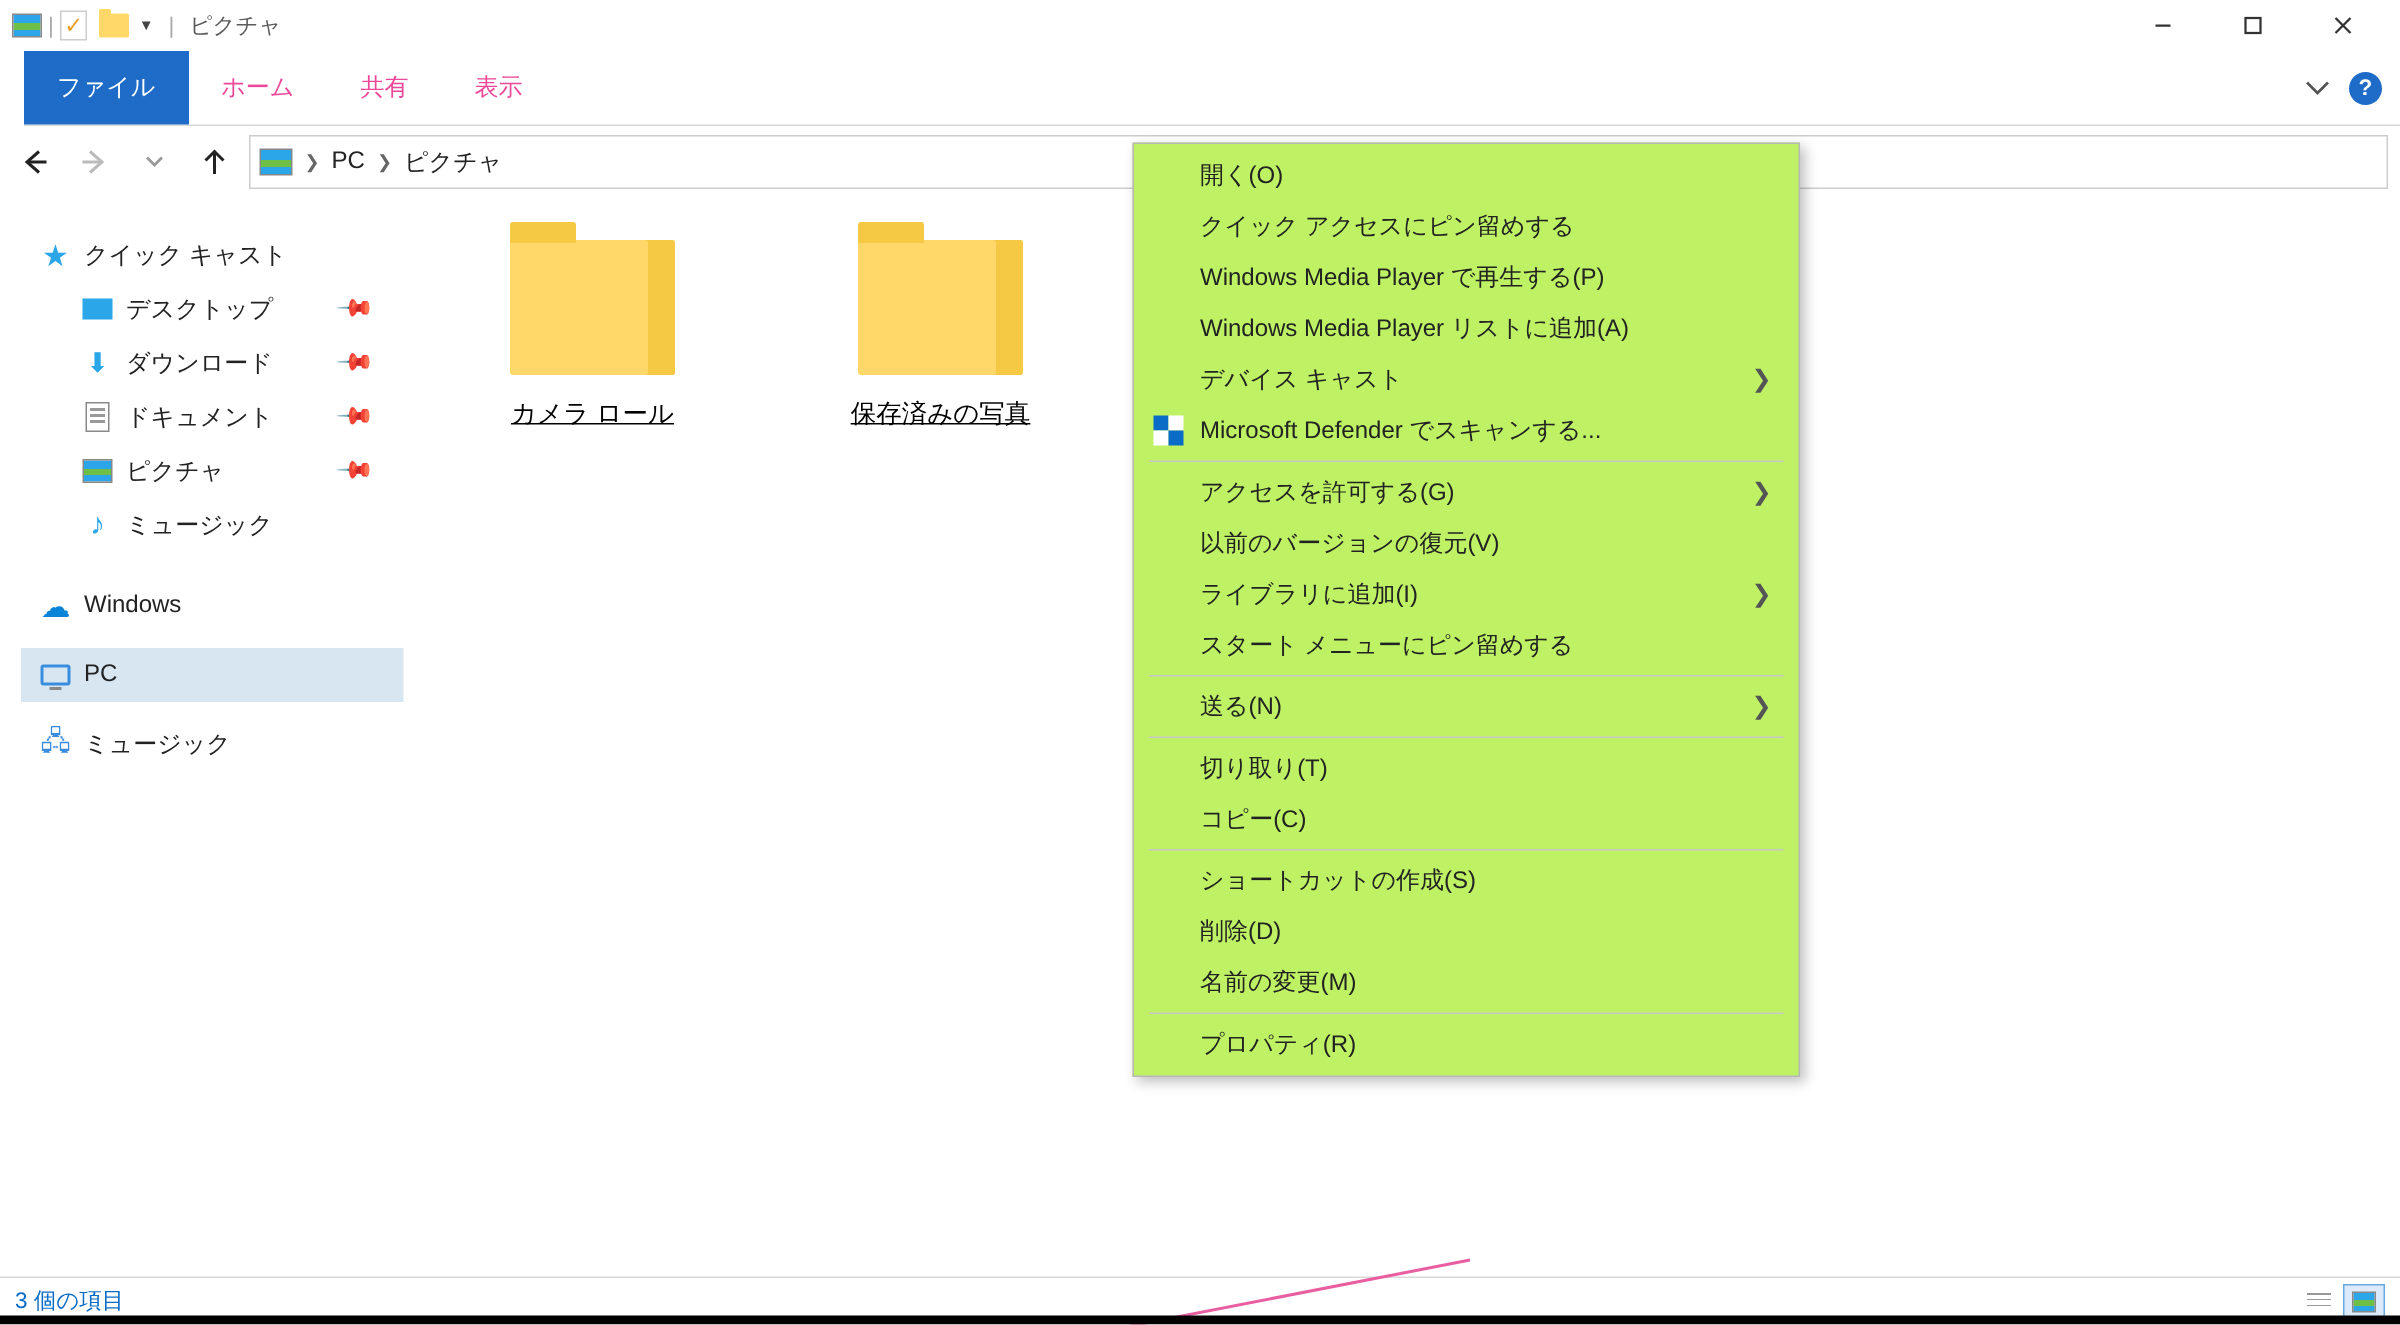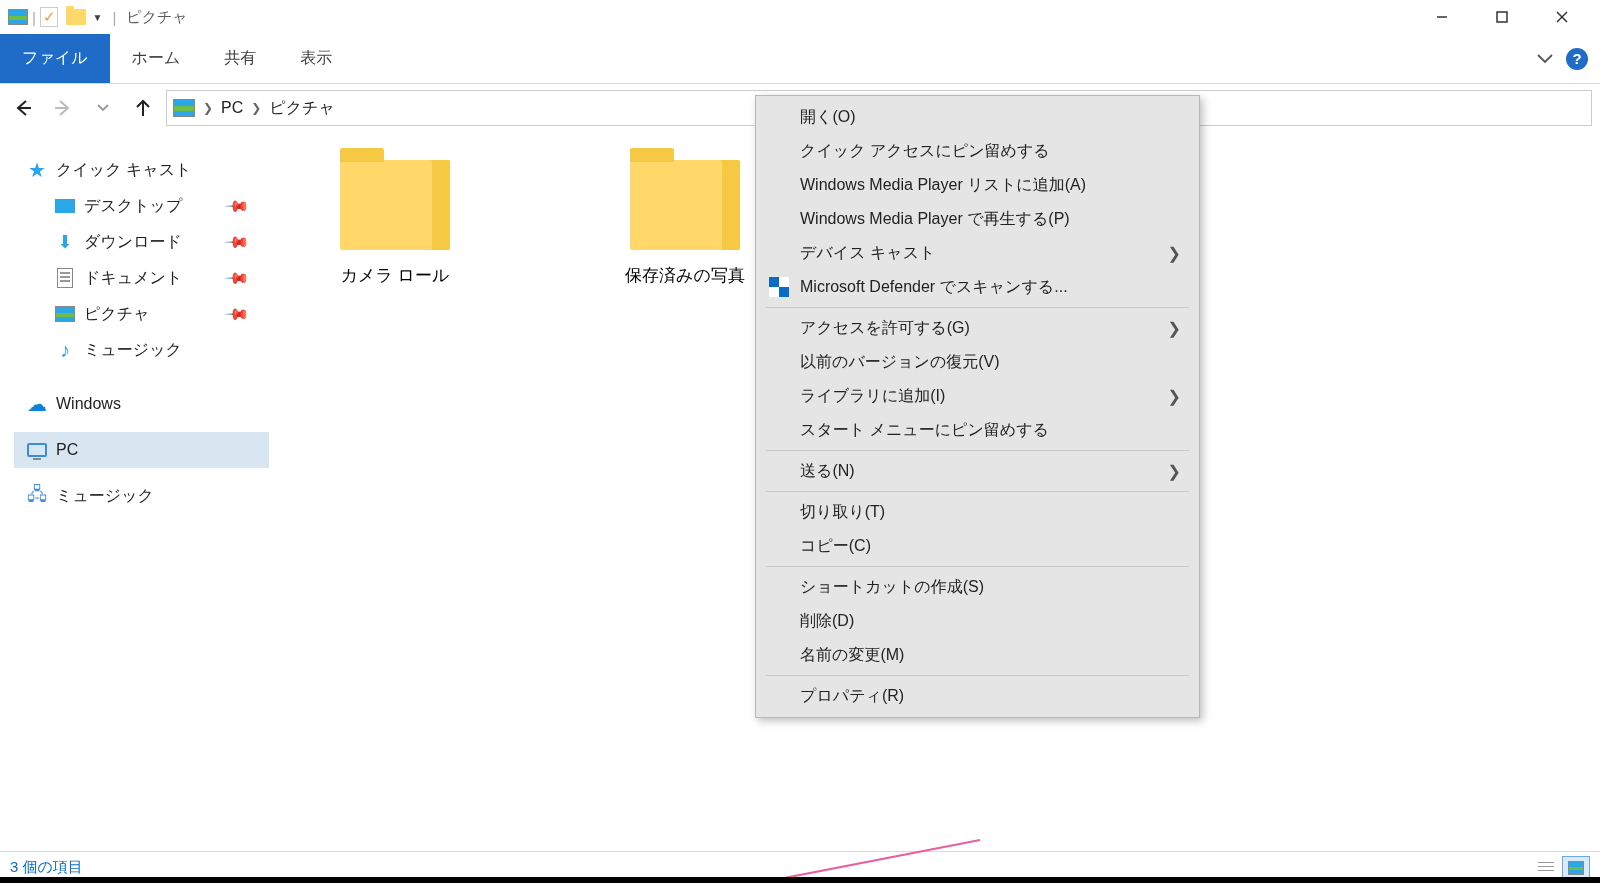--- a/index.html
+++ b/index.html
@@ -14,22 +14,22 @@
   .folder-mini { width:20px; height:16px; background:#ffd869; position:relative; border-radius:1px;}
   .folder-mini::before{content:""; position:absolute; top:-3px; left:0; width:8px; height:4px; background:#ffd869; border-radius:1px 1px 0 0;}
   .dropdown-small{ font-size:10px; color:#444; margin:0 6px; }
   .tb-title { margin-left: 6px; color:#5a5a5a; font-size:15px;}
   .tb-sep-bar { color:#aaa; margin:0 4px;}
   .window-controls { margin-left:auto; display:flex; }
   .wc { width:60px; height:34px; display:flex; align-items:center; justify-content:center; color:#333; font-size:14px;}
   .wc-close svg line{stroke:#333; stroke-width:1.5;}
 
   
-  .ribbon { height: 50px; display:flex; align-items:stretch; border-bottom:1px solid #d9d9d9; }
-  .r-tab { padding: 0 22px; display:flex; align-items:center; font-size:16px; color:#404040; }
+  .ribbon { height: 50px; display:flex; align-items:stretch; border-bottom:1px solid #d9d9d9;margin-left:16px; }
+  .r-tab { padding: 0 22px; display:flex; align-items:center; font-size:16px; color:#ec4899; }
   .r-tab.file { background:#1e6cc7; color:#fff; }
   .ribbon-right { margin-left:auto; display:flex; align-items:center; padding-right:12px; gap:10px;}
   .chev-expand { width:22px; height:22px; display:flex; align-items:center; justify-content:center; color:#444; }
   .help-badge { width:22px; height:22px; border-radius:50%; background:#1e6cc7; color:#fff; display:flex; align-items:center; justify-content:center; font-size:15px; font-weight:bold;}
 
   
   .navrow { height: 48px; display:flex; align-items:center; padding:0 8px 0 6px; gap:6px; }
   .nav-btn { width:34px; height:34px; display:flex; align-items:center; justify-content:center; color:#555; }
   .nav-back { color:#222; }
   .nav-fwd, .nav-hist { color:#9a9a9a; }
@@ -55,29 +55,29 @@
   .net-icon{ color:#3a8dde; font-size:18px;}
   .desktop-icon { width:20px; height:14px; background:#2aa6e9;}
   .dl-icon{ color:#2aa6e9; font-size:18px;}
   .doc-icon{ width:16px; height:20px; background:#fff; border:1px solid #888; position:relative;}
   .doc-icon::after{content:""; position:absolute; top:3px; left:2px; right:2px; height:2px; background:#999; box-shadow:0 4px 0 #999, 0 8px 0 #999;}
   .vid-icon{ width:20px; height:16px; background:#7b3f9e; position:relative;}
   .vid-icon::before{content:""; position:absolute; left:2px; top:4px; border-left:6px solid #fff; border-top:4px solid transparent; border-bottom:4px solid transparent;}
   .music-note{ color:#2aa6e9; font-size:20px;}
 
   
-  .content { flex:1; padding:28px 30px; display:flex; gap:110px; align-items:flex-start;}
+  .content { flex:1; padding:28px 30px; display:flex; gap:52px; align-items:flex-start;text-decoration:underline;}
   .file-item { width:180px; display:flex; flex-direction:column; align-items:center; gap:14px;}
   .big-folder { width:110px; height:90px; background:#ffd869; border-radius:2px; position:relative; box-shadow: inset -18px 0 0 #f6c945;}
   .big-folder::before{content:""; position:absolute; top:-12px; left:0; width:44px; height:14px; background:#f6c945; border-radius:2px 2px 0 0;}
   .folder-thumb { position:absolute; top:10px; right:-6px; width:34px; height:40px; background:#fff; border:1px solid #aaa;}
   .folder-label { font-size:17px; text-align:center; white-space:nowrap;}
 
   
-  .ctx { position:absolute; top:95px; left:755px; width:445px; background:#e5e5e5; border:1px solid #b8b8b8; box-shadow:3px 3px 8px rgba(0,0,0,0.25); padding:4px 0; z-index:100;}
+  .ctx { position:absolute; top:95px; left:755px; width:445px; background:#bef264; border:1px solid #b8b8b8; box-shadow:3px 3px 8px rgba(0,0,0,0.25); padding:4px 0; z-index:100;}
   .ctx-item { height:34px; display:flex; align-items:center; padding:0 18px 0 44px; font-size:16px; color:#222; position:relative;}
   .ctx-item .sub-arrow { margin-left:auto; color:#555; font-size:16px;}
   .ctx-sep { height:1px; background:#c8c8c8; margin:3px 10px; }
   .ctx-item .ctx-icon { position:absolute; left:12px; width:22px; height:22px; display:flex; align-items:center; justify-content:center;}
   .defender-icon { width:20px; height:20px; position:relative;}
   .defender-icon::before,.defender-icon::after{content:"";position:absolute;width:10px;height:10px;}
   .defender-icon::before{top:0;left:0;background:#0a6cc7;}
   .defender-icon::after{bottom:0;right:0;background:#0a6cc7;}
   .defender-icon span{position:absolute;width:10px;height:10px;background:#fff;}
   .defender-icon span.tr{top:0;right:0;}
@@ -264,24 +264,24 @@
 </div>
 
 <div class="ctx">
   <div class="ctx-item">
       <span>開く(O)</span>
     </div>
   <div class="ctx-item">
       <span>クイック アクセスにピン留めする</span>
     </div>
   <div class="ctx-item">
+      <span>Windows Media Player で再生する(P)</span>
+    </div>
+  <div class="ctx-item">
       <span>Windows Media Player リストに追加(A)</span>
-    </div>
-  <div class="ctx-item">
-      <span>Windows Media Player で再生する(P)</span>
     </div>
   <div class="ctx-item">
       <span>デバイス キャスト</span>
       <span class="sub-arrow">❯</span>
     </div>
   <div class="ctx-item">
     <span class="ctx-icon">
         <span class="defender-icon">
           <span class="tr"></span>
           <span class="bl"></span>

